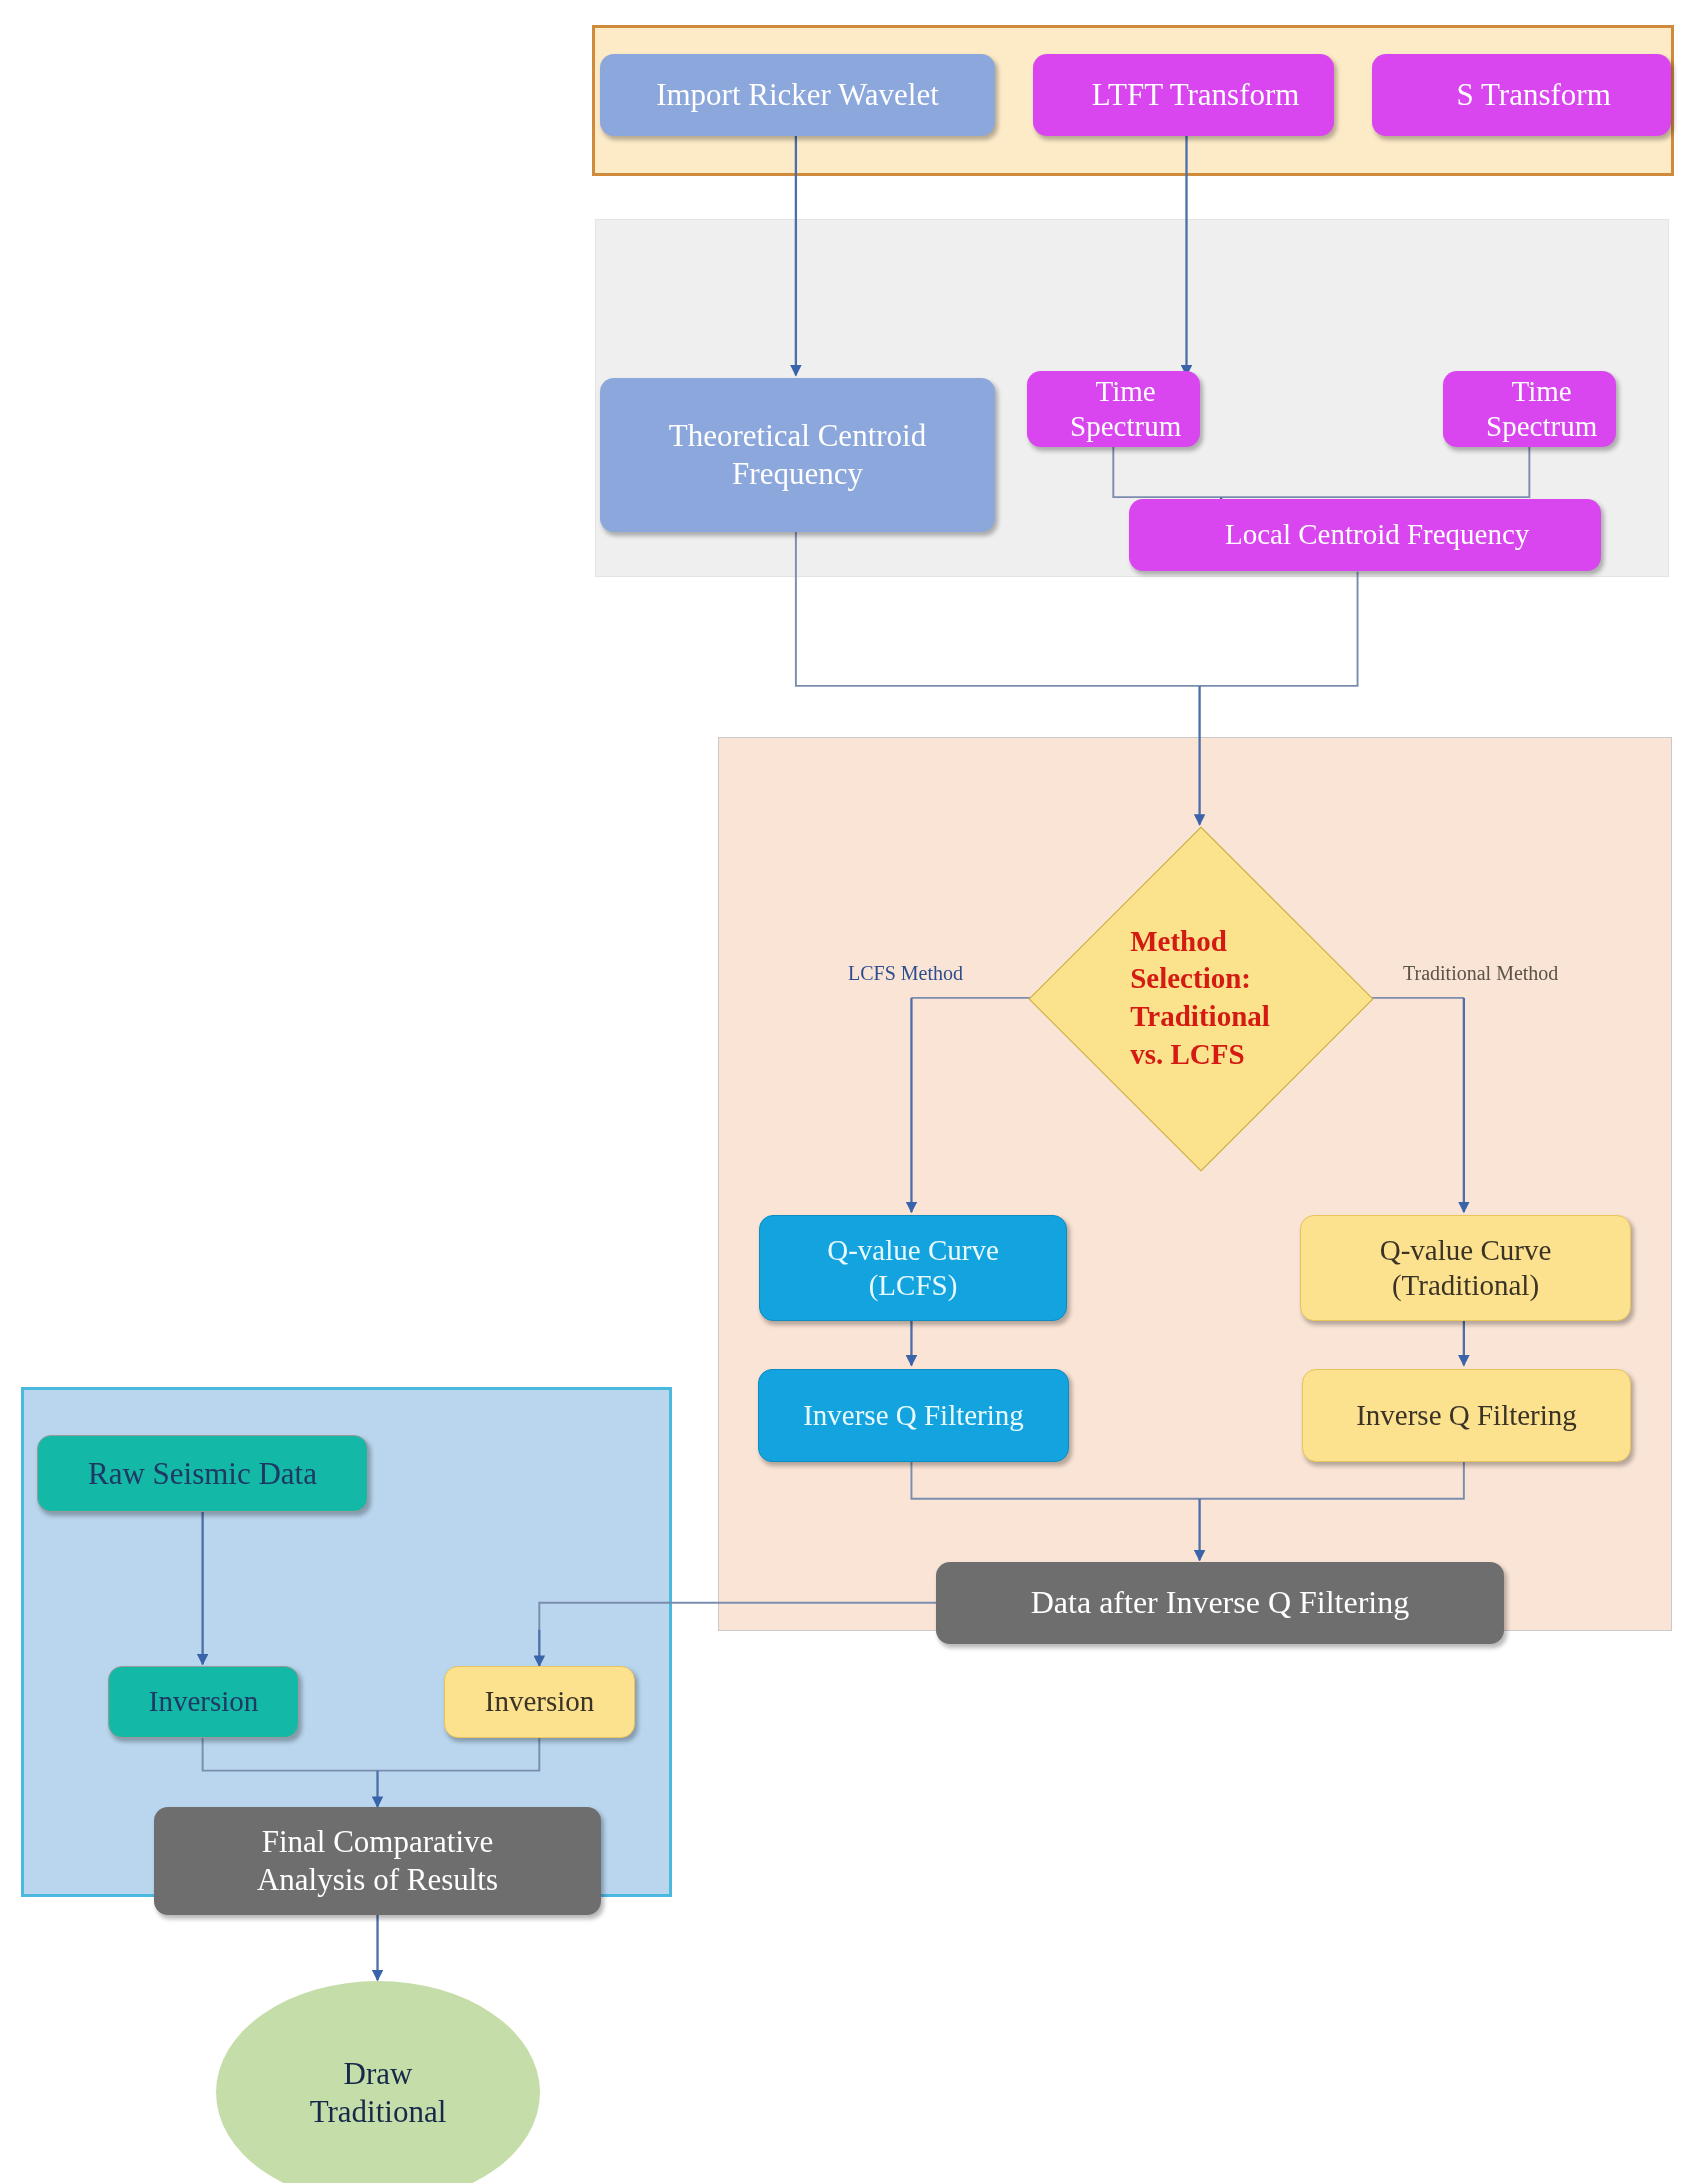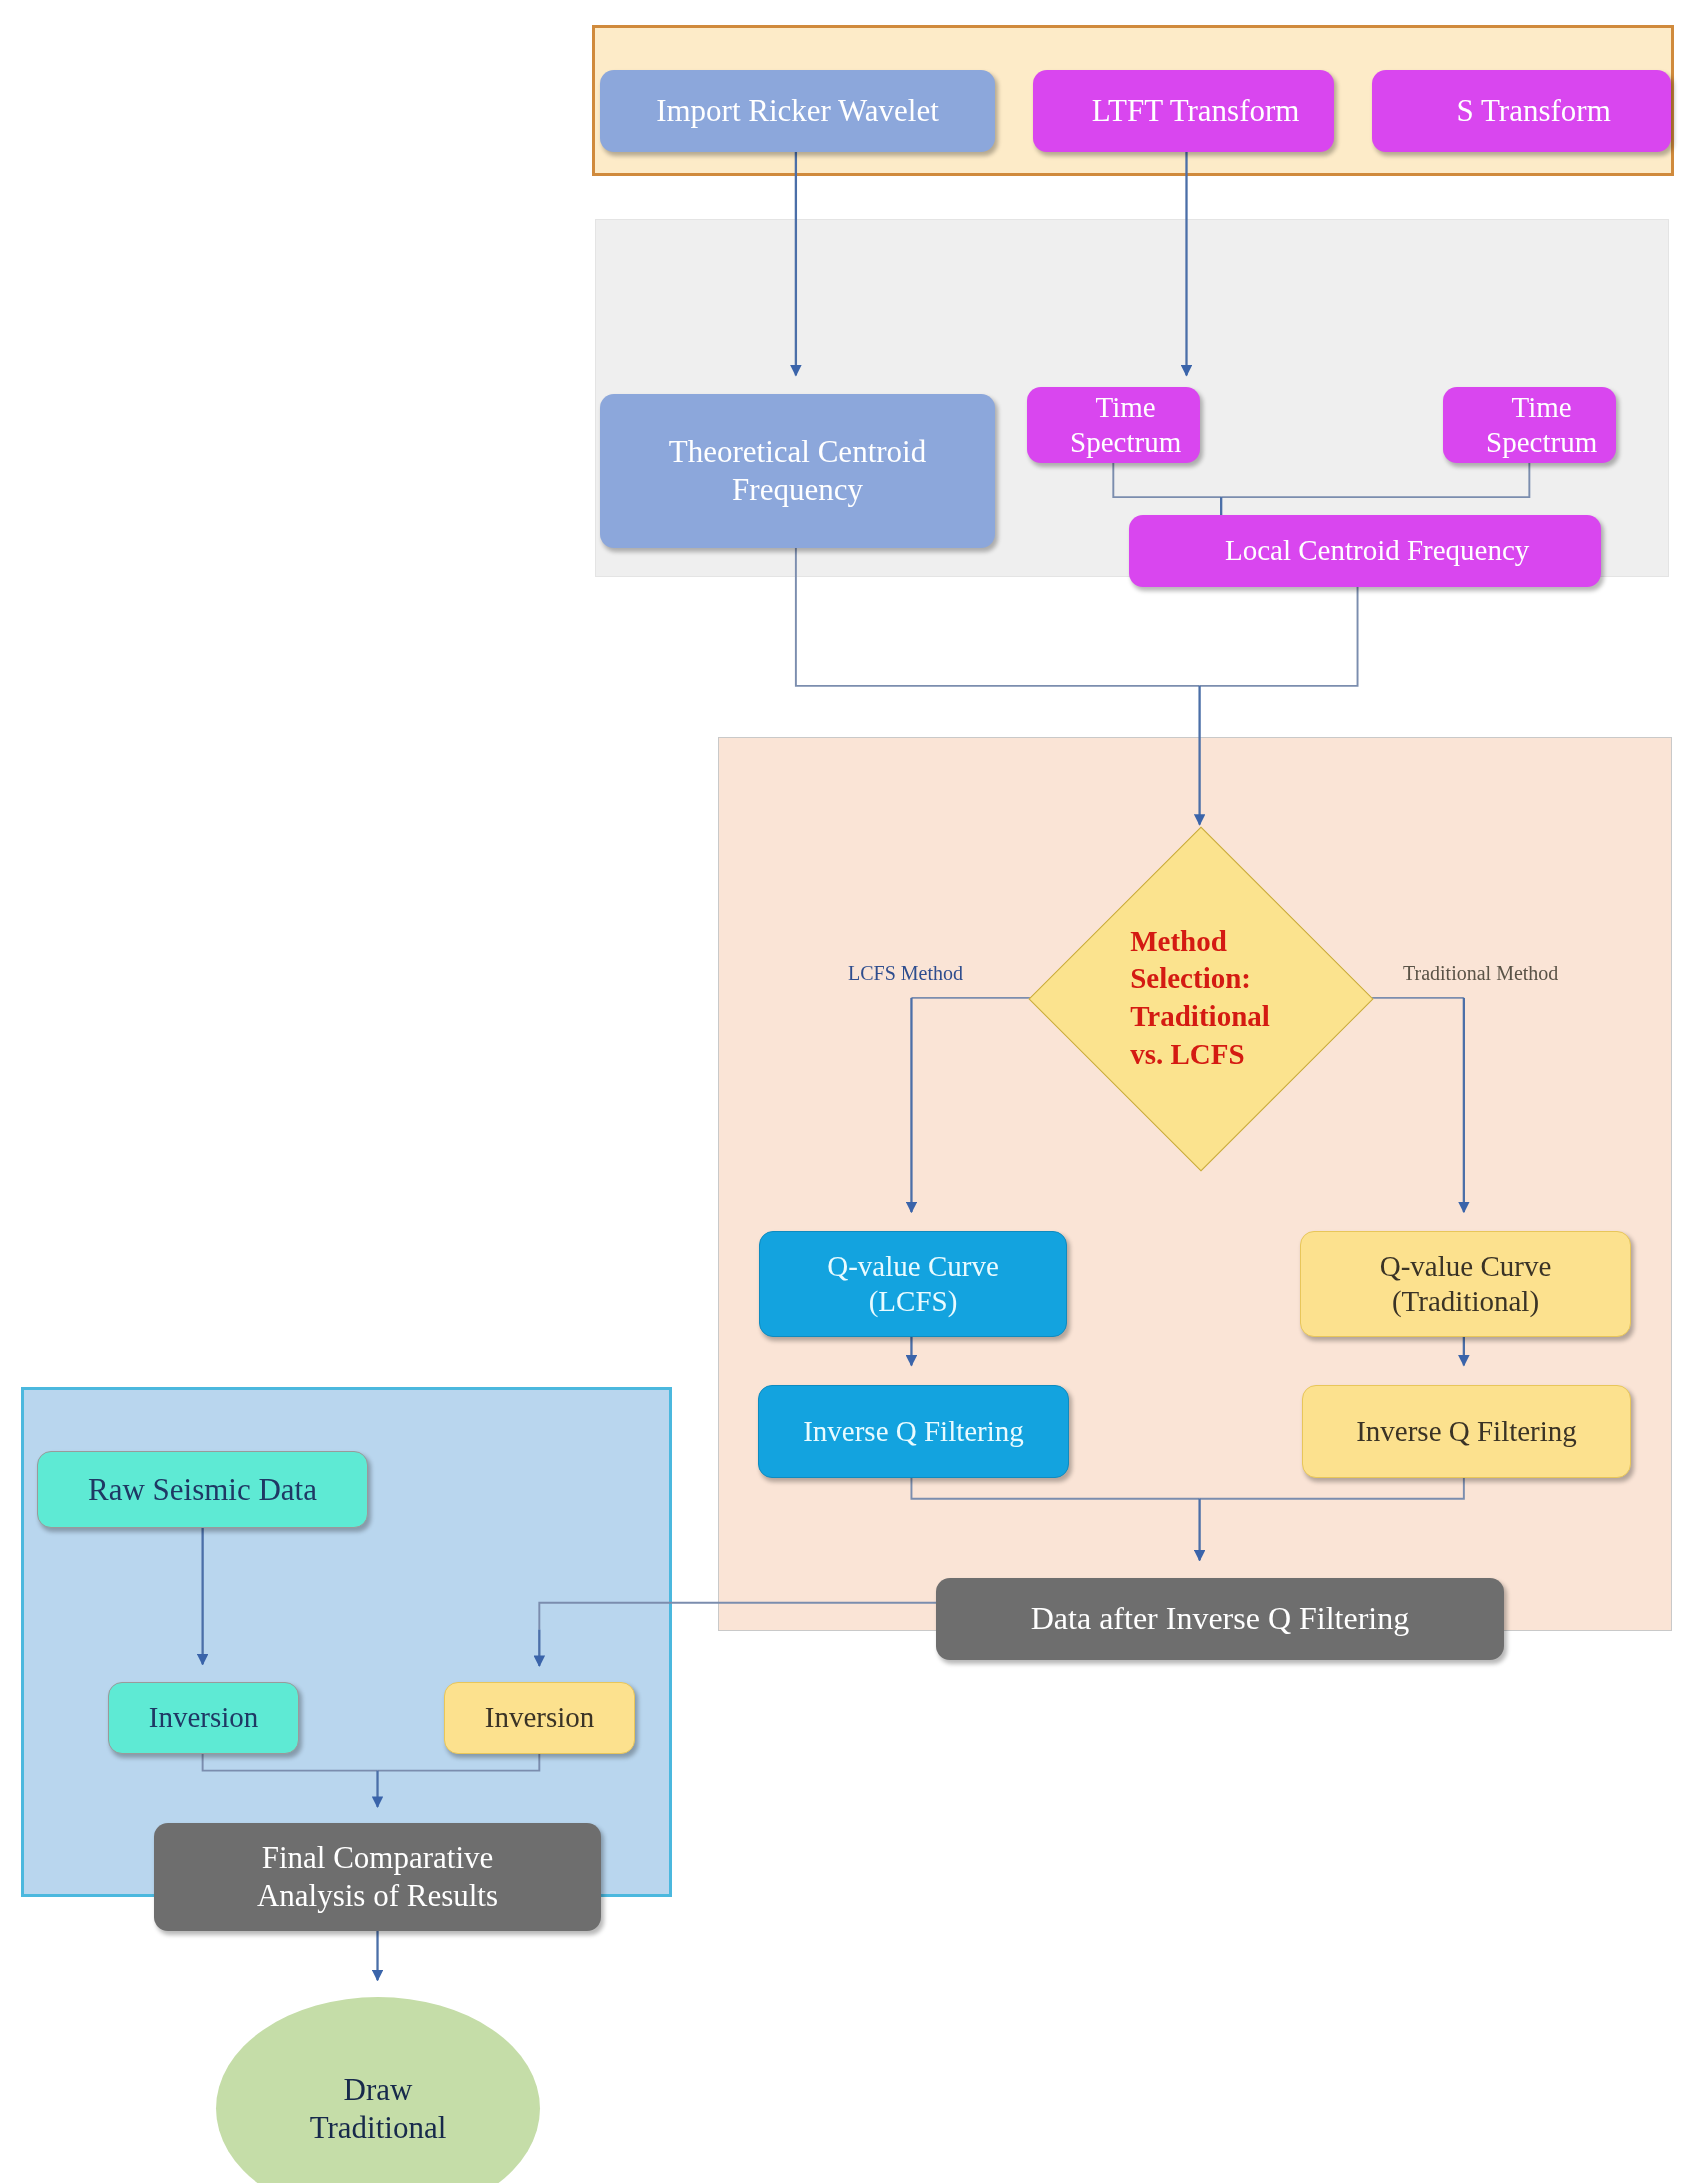--- a/index.html
+++ b/index.html
@@ -29,28 +29,27 @@
   }
 
   
   .node{
     position:absolute;box-sizing:border-box;
     display:flex;align-items:center;justify-content:center;
     text-align:center;line-height:1.22;
     border-radius:14px;
     box-shadow:2.3px 3.1px 4.6px rgba(0,0,0,0.28);
     padding:3.1px 7.7px;
-    margin-top:16px;
   }
   .n-bluegray{background:#8CA7DB;color:#ffffff;}
   .n-gray    {background:#d946ef;color:#ffffff;padding-left:32px;}
   .n-darkgray{background:#6E6E6E;color:#ffffff;}
   .n-cyan    {background:#13A3DF;color:#E9FBFF;border:1.5px solid #0E8BC0;}
   .n-yellow  {background:#FCE18E;color:#3A3326;border:1.5px solid #E8C65A;}
-  .n-white   {background:#5eead4;color:#1F3864;border:1.5px solid #9A9A9A;}
+  .n-white   {background:#14b8a6;color:#1F3864;border:1.5px solid #9A9A9A;}
   .n-green   {background:#C5DDA8;color:#17294B;border-radius:50%;box-shadow:none;}
 
   
   svg#wires{position:absolute;left:0;top:0;width:1695px;height:2183px;overflow:visible;pointer-events:none;}
   .wire{fill:none;stroke:#4B6FA8;stroke-width:3;}
   .wire-thin{fill:none;stroke:#7B8DAE;stroke-width:2.5;}
 
   
   .edge-label{position:absolute;white-space:nowrap;}
   .lbl-lcfs{color:#2E4D8E;font-size:20px;}

